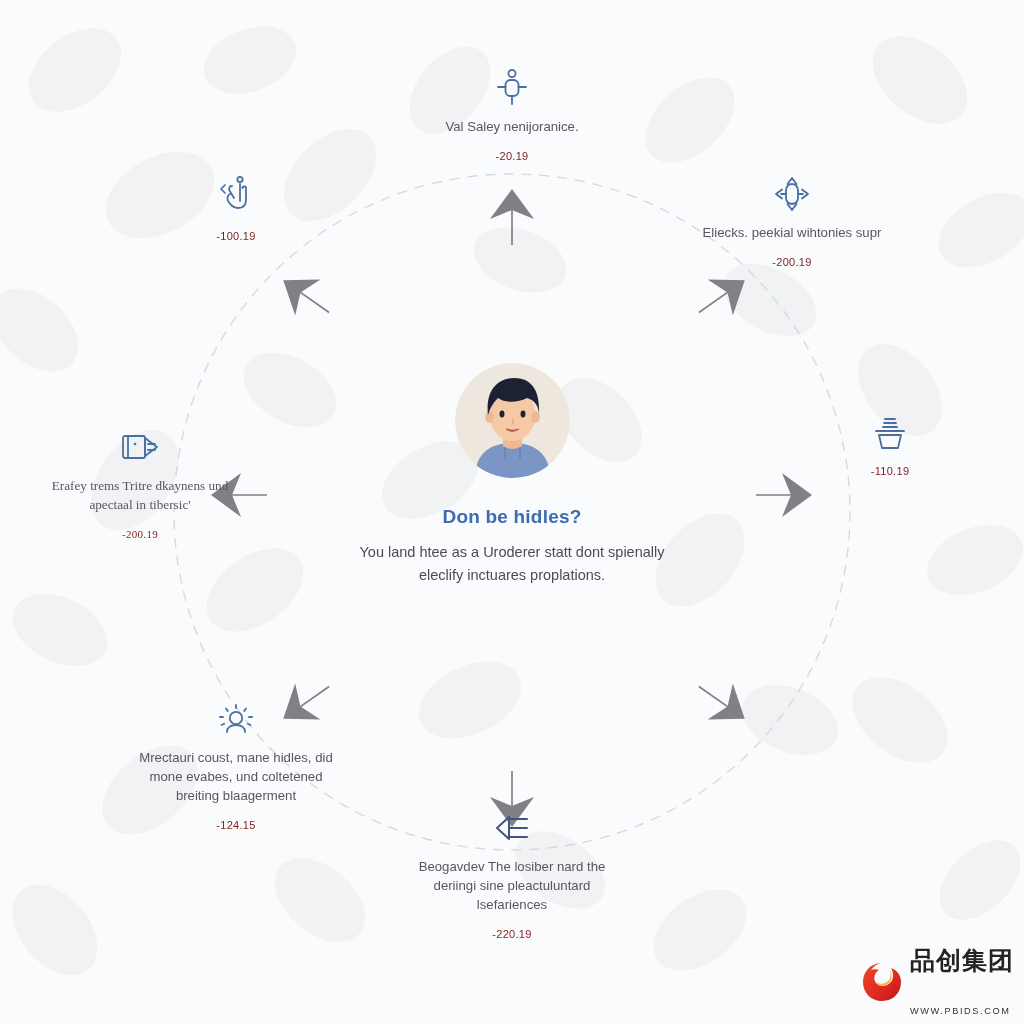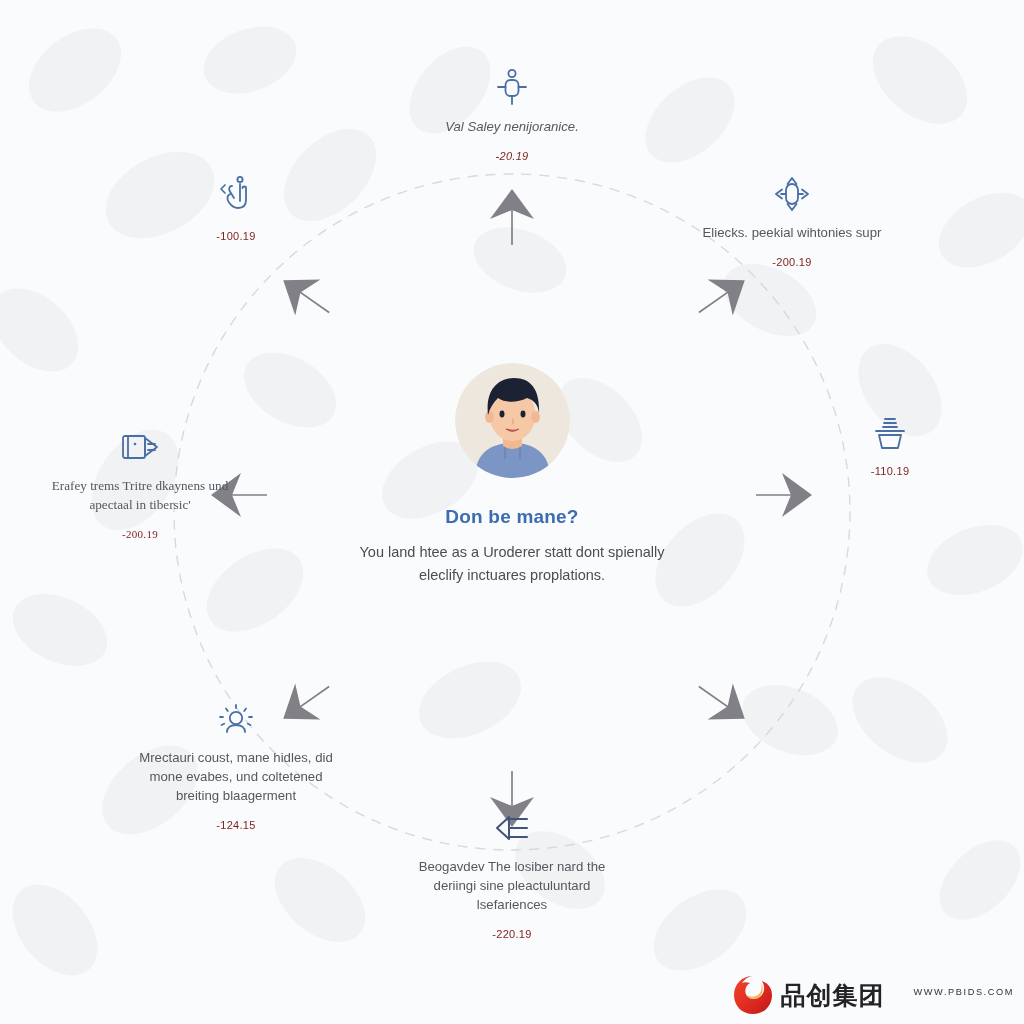--- a/index.html
+++ b/index.html
@@ -105,21 +105,21 @@
     position: absolute;
     right: 10px;
     bottom: 8px;
     display: flex;
     align-items: center;
     gap: 7px;
     opacity: .97;
   }
   .wm-text {
     display: flex;
-    flex-direction: row;
+    flex-direction: column;
     align-items: flex-start;
     gap: 29px;
   }
   .wm-cn {
     font-size: 25px;
     font-weight: bold;
     color: #1d1d1f;
     letter-spacing: 1px;
     line-height: 1;
   }
@@ -241,25 +241,25 @@
           <ellipse cx="47" cy="51" rx="2.5" ry="3.4" fill="#1c2233"></ellipse>
           <ellipse cx="68" cy="51" rx="2.5" ry="3.4" fill="#1c2233"></ellipse>
 
           <path d="M57.5 56 Q59.5 60 57 61" stroke="#e0a77f" stroke-width="1.3" fill="none" stroke-linecap="round"></path>
 
           <path d="M51 66 Q57.5 72 64 66 Q57.5 69 51 66 Z" fill="#c4554e"></path>
           <path d="M51 66 Q57.5 68.5 64 66" stroke="#b8443e" stroke-width="1.1" fill="none"></path>
         </g>
       </svg>
     </div>
-    <div class="center-title">Don be mane?</div>
+    <div class="center-title">Don be hidles?</div>
     <div class="center-body">You land htee as a Uroderer statt dont spienally eleclify inctuares proplations.</div>
   </div>
 
-  <div class="node" style="left:512px; top:66px;font-style:italic;">
+  <div class="node" style="left:512px; top:66px;">
     <div class="node-icon">
       <svg width="34" height="40" viewBox="0 0 34 40" fill="none" stroke="#4a6fa5" stroke-width="1.8" stroke-linecap="round">
         <circle cx="17" cy="5.5" r="3.6"></circle>
         <rect x="10.5" y="12" width="13" height="16" rx="5"></rect>
         <line x1="3" y1="19" x2="10.5" y2="19"></line>
         <line x1="23.5" y1="19" x2="31" y2="19"></line>
         <line x1="17" y1="28" x2="17" y2="36"></line>
       </svg>
     </div>
     <div class="node-label">Val Saley nenijoranice.</div>

